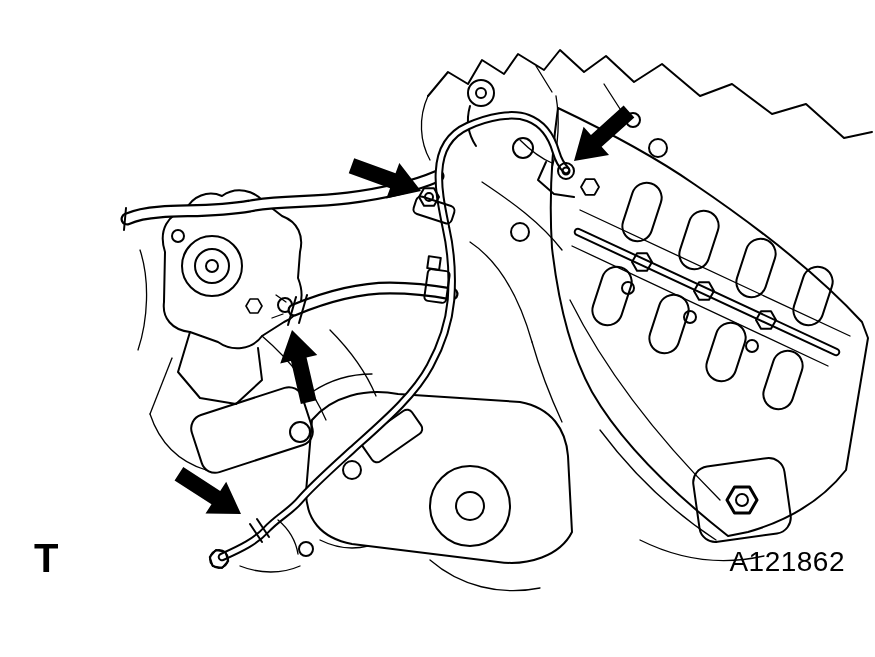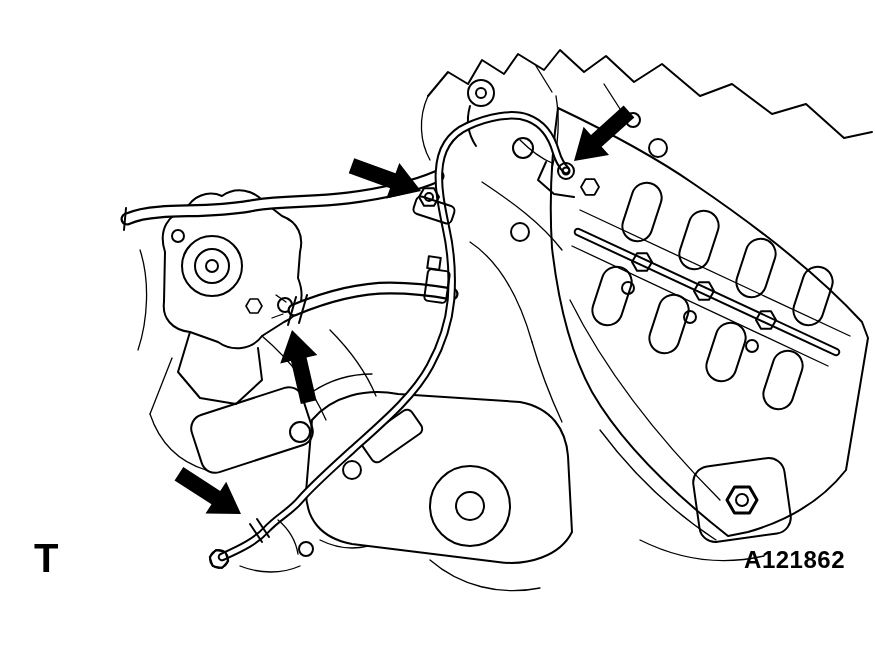--- a/index.html
+++ b/index.html
@@ -29,25 +29,24 @@
     top: 538px;
     font-size: 40px;
     font-weight: 700;
     color: #000;
     line-height: 1;
   }
   .figure-id {
     position: absolute;
     right: 30px;
     top: 548px;
-    font-size: 24px;
+    font-size: 28px;
     color: #000;
     letter-spacing: 0.5px;
     line-height: 1;
-    font-weight: bold;
   }
 </style>
 </head>
 <body>
 
 <div class="figure-wrap">
 
   <svg width="875" height="657" viewBox="0 0 875 657" xmlns="http://www.w3.org/2000/svg">
 
     <defs>

